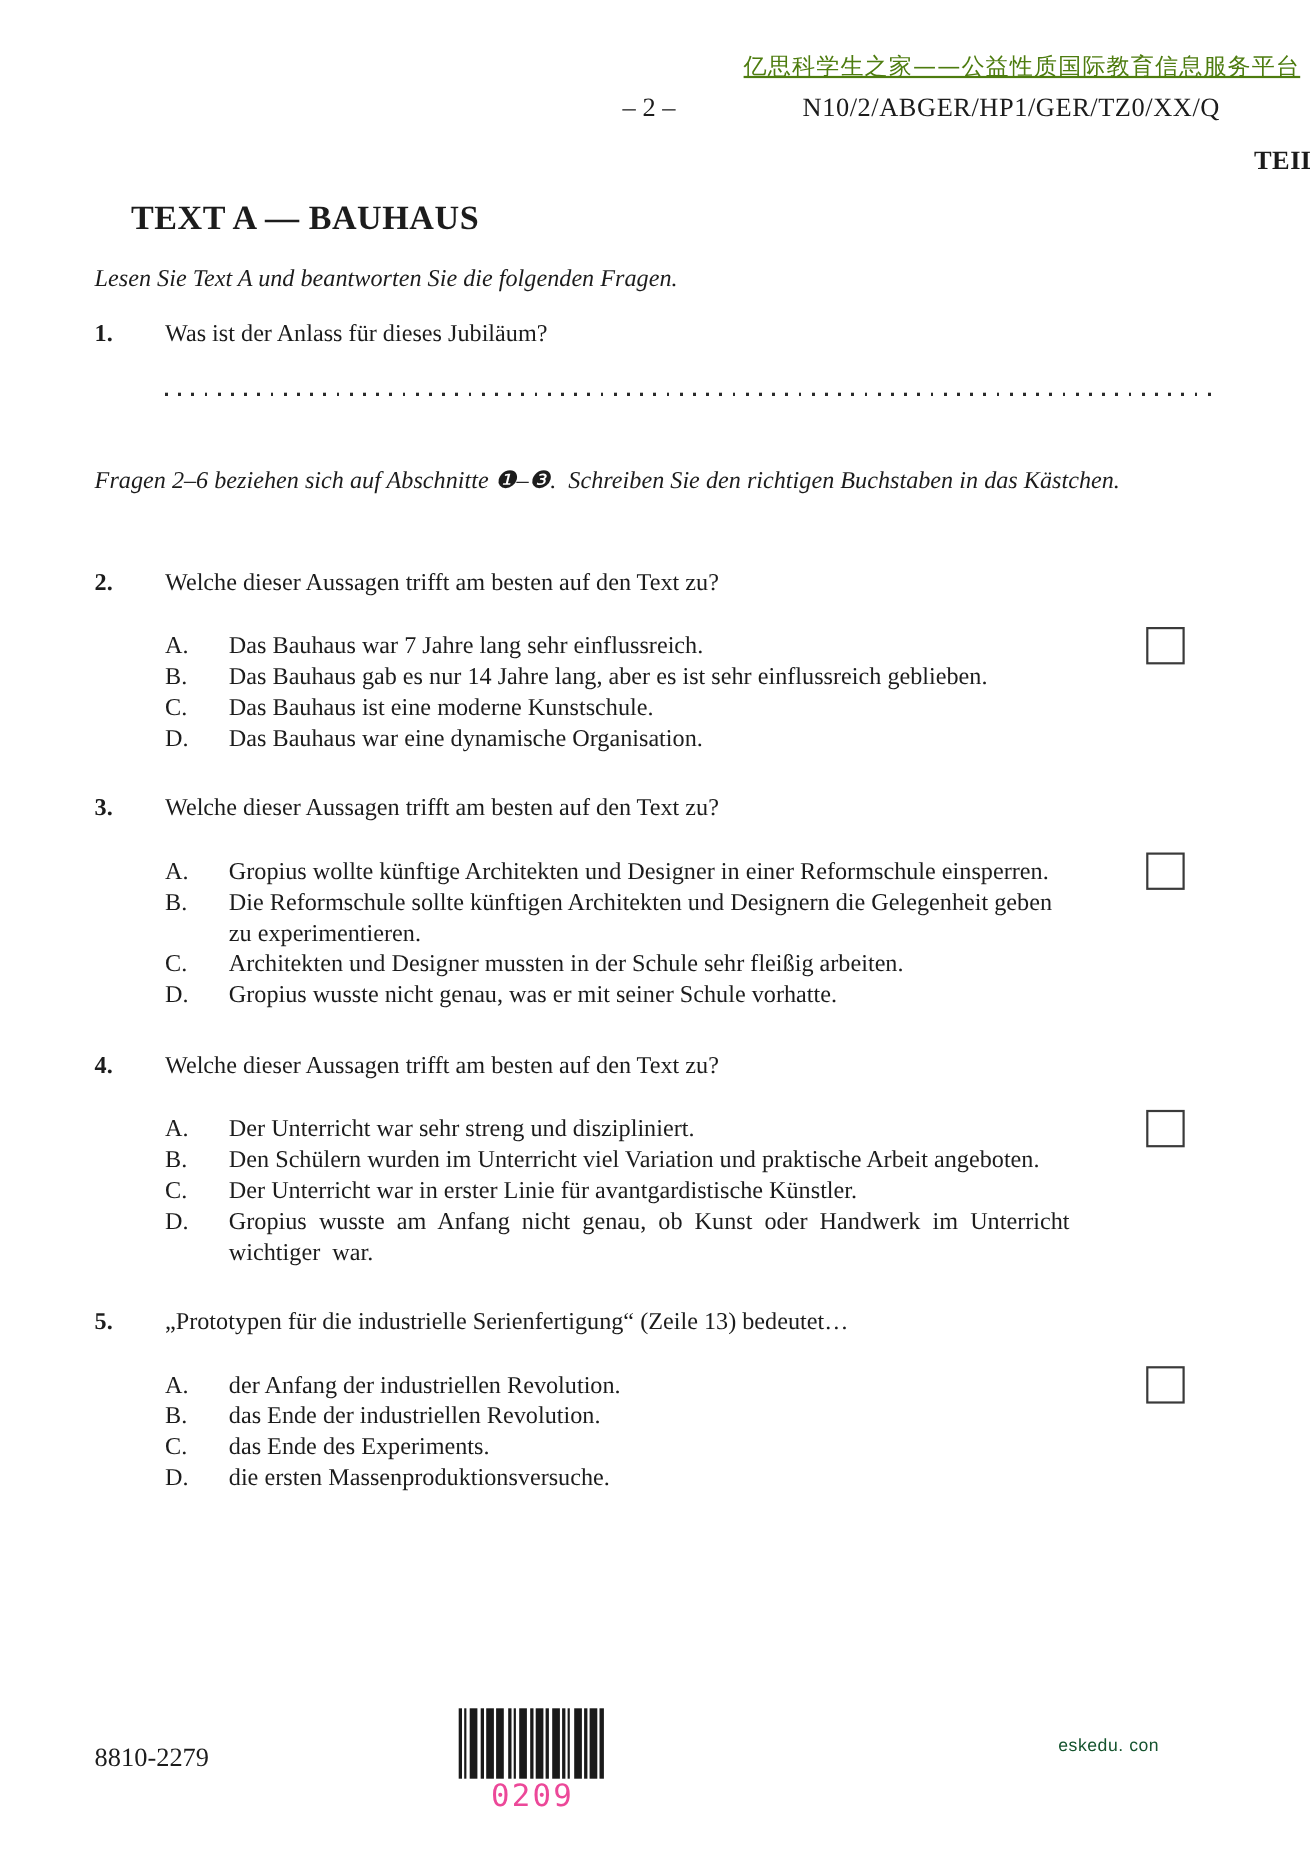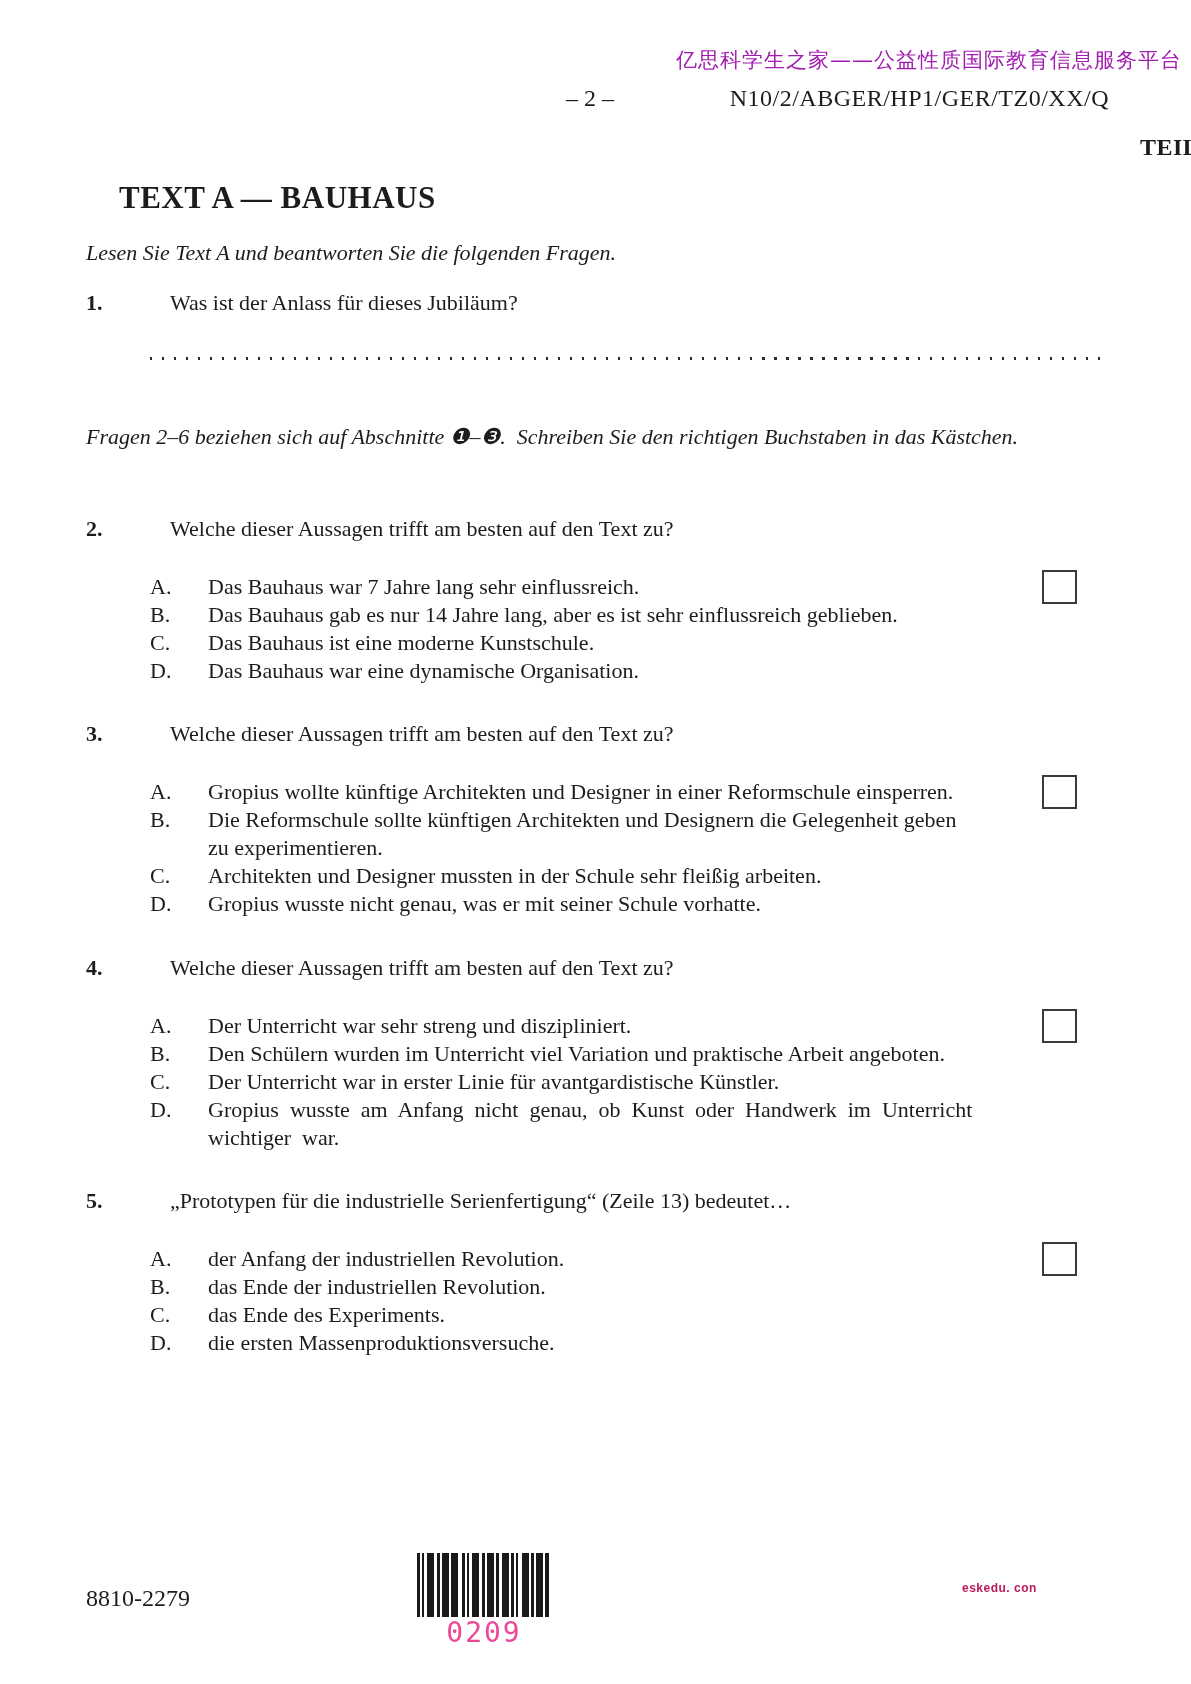--- a/index.html
+++ b/index.html
@@ -10,32 +10,32 @@
     font-family:"Liberation Serif","DejaVu Serif",serif;
     color:#1c1c1c;
     font-size:22px;
     line-height:28px;
     overflow:hidden;
   }
   .abs{position:absolute;}
   .cn-watermark{
     left:676px;top:46px;
     font-family:"DejaVu Sans","Liberation Sans",sans-serif;
-    font-size:21px;color:#a21caf;letter-spacing:1px;white-space:nowrap;
+    font-size:21px;color:#4d7c0f;letter-spacing:1px;white-space:nowrap;text-decoration:underline;
   }
   .page-number{left:566px;top:84px;font-size:24px;}
   .exam-code{right:82px;top:84px;font-size:24px;letter-spacing:0.5px;}
   .section-title{left:0;top:133px;width:1191px;text-align:right;font-weight:bold;font-size:24px;letter-spacing:0.5px;margin-left:30px;}
   .text-heading{left:86px;top:184px;font-weight:bold;font-size:31px;letter-spacing:0.5px;margin-left:33px;}
   .instruction{font-style:italic;white-space:pre-wrap;}
   .instr-1{left:86px;top:239px;font-style:italic;}
   .instr-2{left:86px;top:423px;width:1060px;}
   .q1-row{left:0;top:289px;width:1191px;height:28px;}
   .q-num{position:absolute;left:86px;font-weight:bold;}
-  .q-text{position:absolute;left:150px;white-space:pre-wrap;margin-left:20px;}
+  .q-text{position:absolute;left:150px;white-space:pre-wrap;}
   .dotted-line{
     left:150px;top:356px;width:956px;height:4px;
     background-image:repeating-linear-gradient(90deg,#2a2a2a 0px,#2a2a2a 2.5px,transparent 2.5px,transparent 12px);
     background-position:0 1px;background-size:100% 3px;background-repeat:no-repeat;
   }
   .question{left:0;width:1191px;}
   .q2{top:515px;} .q3{top:720px;} .q4{top:954px;} .q5{top:1187px;}
   .q-header{position:relative;height:28px;}
   .opt-gap{height:30px;}
   .option{position:relative;height:28px;}
@@ -56,21 +56,21 @@
   .barcode{left:417px;top:1553px;width:134px;height:64px;display:flex;align-items:stretch;}
   .barcode .bar{background:#1a1a1a;height:100%;flex:none;}
   .barcode-value{
     left:417px;top:1617px;width:134px;text-align:center;
     font-family:"DejaVu Sans Mono","Liberation Mono",monospace;
     font-size:28px;line-height:32px;color:#ec4899;letter-spacing:2px;
   }
   .site-watermark{
     left:962px;top:1574px;
     font-family:"Liberation Sans","DejaVu Sans",sans-serif;
-    font-size:12px;color:#be185d;letter-spacing:0.5px;font-weight:bold;
+    font-size:16px;color:#14532d;letter-spacing:0.5px;
   }
 </style>
 </head>
 <body>
 
 <div class="page">
 
   <div class="abs cn-watermark">亿思科学生之家——公益性质国际教育信息服务平台</div>
   <div class="abs page-number">– 2 –</div>
   <div class="abs exam-code">N10/2/ABGER/HP1/GER/TZ0/XX/Q</div>

